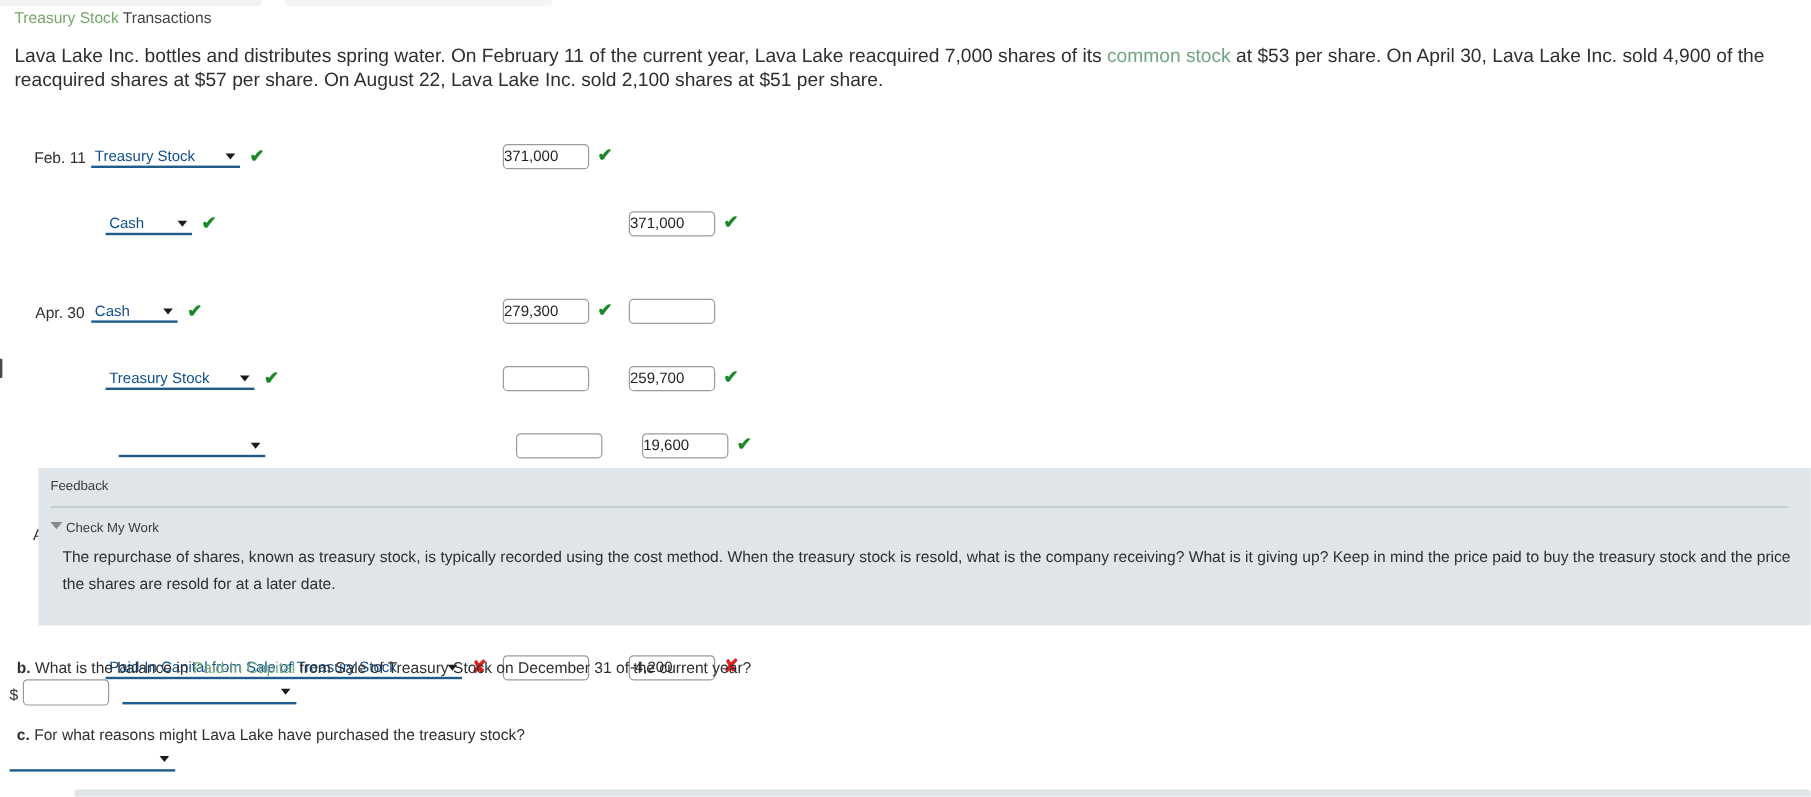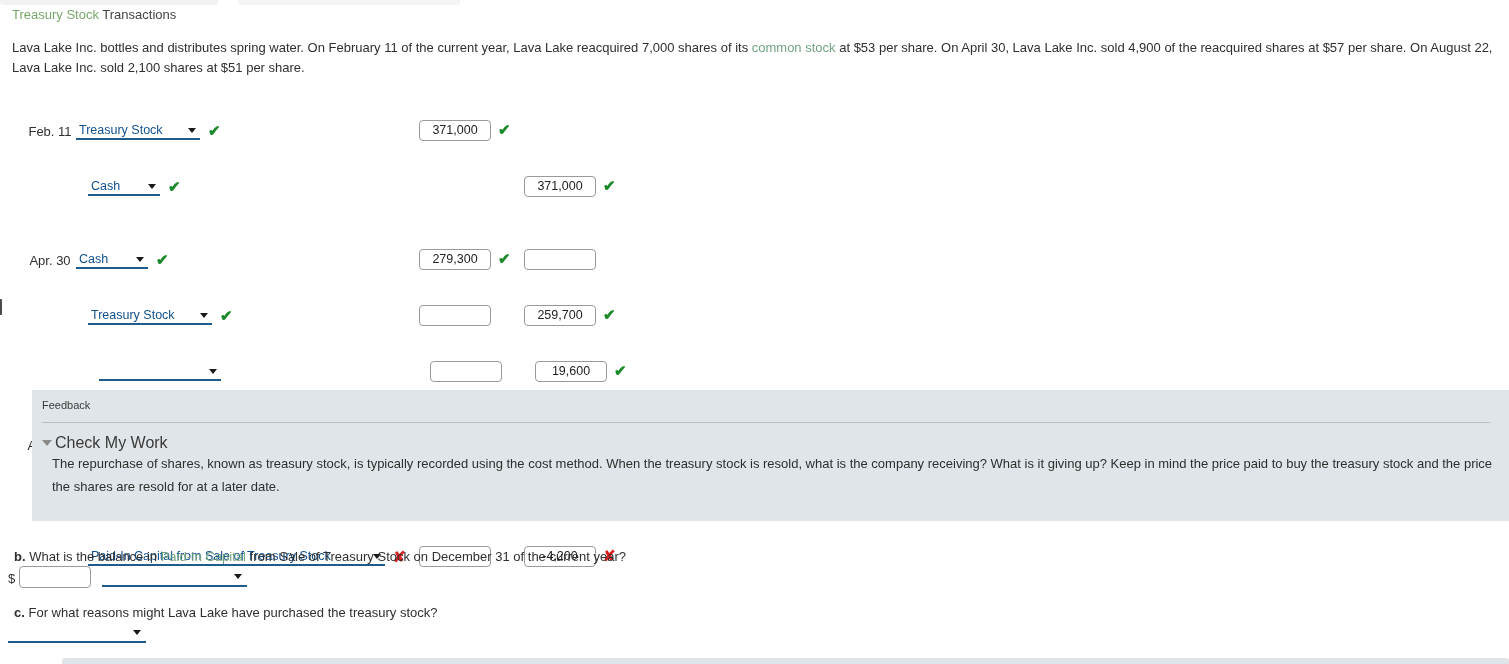--- a/index.html
+++ b/index.html
@@ -21,21 +21,21 @@
               background:#f4f4f5; border-radius:0 0 3px 3px; }
   .left-clip { position:absolute; left:-4px; top:299px; width:6px; height:16px;
                background:#4a4a4a; border-radius:1px; }
 
   
   .qtitle { position:absolute; left:12px; top:7px; font-size:13px; color:#444; white-space:nowrap; }
   .grn { color:#73a580; }
   .qtitle .grn { color:#77a86b; }
 
   .prob { position:absolute; left:12px; top:38px; width:1495px;
-          font-size:13px; line-height:20px; color:#2f2f2f; }
+          font-size:16px; line-height:20px; color:#2f2f2f; }
 
   .part-a { position:absolute; left:14px; top:96px; font-size:13px; color:#2f2f2f; }
   .part-a b { font-weight:bold; }
 
   
   .journal { position:absolute; left:0; top:120px; width:700px; }
   .jrow { position:relative; height:28px; }
   .jdate { position:absolute; left:20px; top:4px; width:60px; text-align:center;
            font-size:13px; color:#2f2f2f; white-space:nowrap; }
 
@@ -55,35 +55,35 @@
     border-top:5px solid #1a1a1a;
   }
   .sel.empty { color:transparent; }
 
   .amt {
     position:absolute; top:0px;
     width:72px; height:21px;
     border:1px solid #9a9a9a; border-radius:4px;
     background:#fff;
     font-size:12.5px; color:#222;
-    text-align:center; line-height:19px;
+    text-align:left; line-height:19px;
   }
 
   .mk { position:absolute; font-size:15px; font-weight:bold; line-height:20px; }
   .ok { color:#1a8a28; }
   .no { color:#e02020; }
 
   
   .feedback {
     position:absolute; left:32px; top:390px; width:1490px; height:131px;
     background:#dfe5e8; border-radius:0 6px 6px 0;
   }
   .fb-title { position:absolute; left:10px; top:9px; font-size:11px; color:#3a3a3a; }
   .fb-rule { position:absolute; left:10px; top:32px; width:1448px; height:1px; background:#b9c1c5; }
-  .fb-cmw { position:absolute; left:10px; top:44px; font-size:16px; color:#3a3a3a; }
+  .fb-cmw { position:absolute; left:10px; top:44px; font-size:11px; color:#3a3a3a; }
   .fb-tri { display:inline-block; width:0; height:0; margin-right:3px;
             border-left:5px solid transparent; border-right:5px solid transparent;
             border-top:6px solid #8a8a8a; vertical-align:2px; }
   .fb-body { position:absolute; left:20px; top:62px; width:1460px;
              font-size:13px; line-height:23px; color:#2f2f2f; }
 
   
   .part-b { position:absolute; left:14px; top:549px; font-size:13px; color:#2f2f2f; }
   .bfields { position:absolute; left:8px; top:566px; height:26px; }
   .dollar { position:absolute; left:0px; top:5px; font-size:13px; color:#2f2f2f; }

